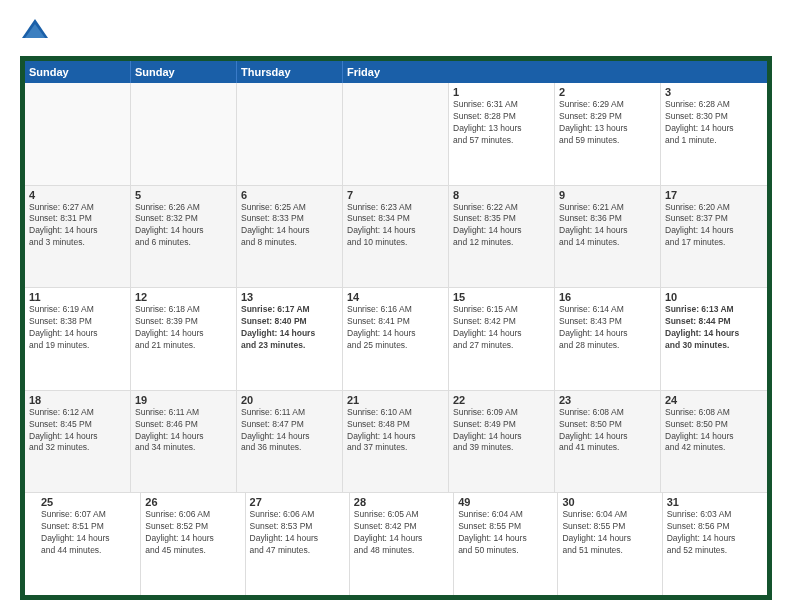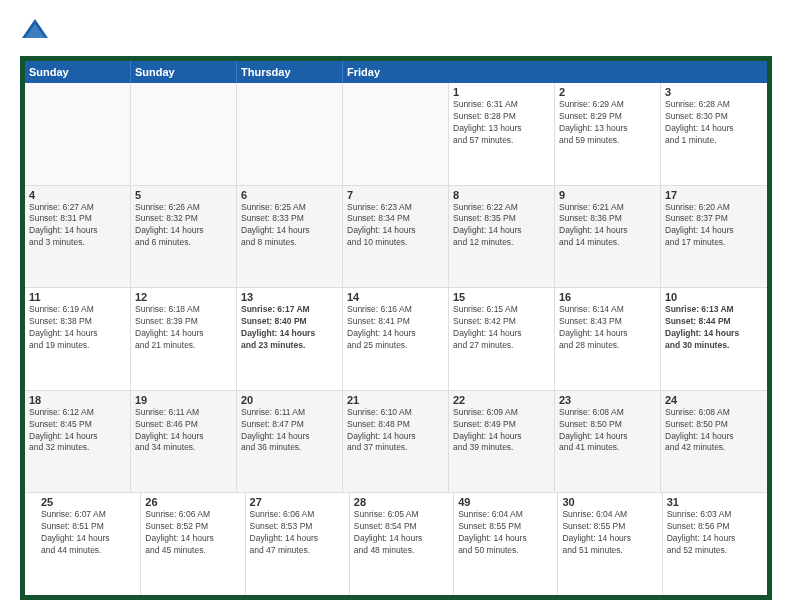--- a/index.html
+++ b/index.html
@@ -343,21 +343,21 @@
           <div class="cal-cell">
             <div class="day-num">27</div>
             <div class="day-info" style="white-space: pre-line;">Sunrise: 6:06 AM
 Sunset: 8:53 PM
 Daylight: 14 hours
 and 47 minutes.</div>
           </div>
           <div class="cal-cell">
             <div class="day-num">28</div>
             <div class="day-info" style="white-space: pre-line;">Sunrise: 6:05 AM
-Sunset: 8:54 PM
+Sunset: 8:42 PM
 Daylight: 14 hours
 and 48 minutes.</div>
           </div>
           <div class="cal-cell">
             <div class="day-num">49</div>
             <div class="day-info" style="white-space: pre-line;">Sunrise: 6:04 AM
 Sunset: 8:55 PM
 Daylight: 14 hours
 and 50 minutes.</div>
           </div>

